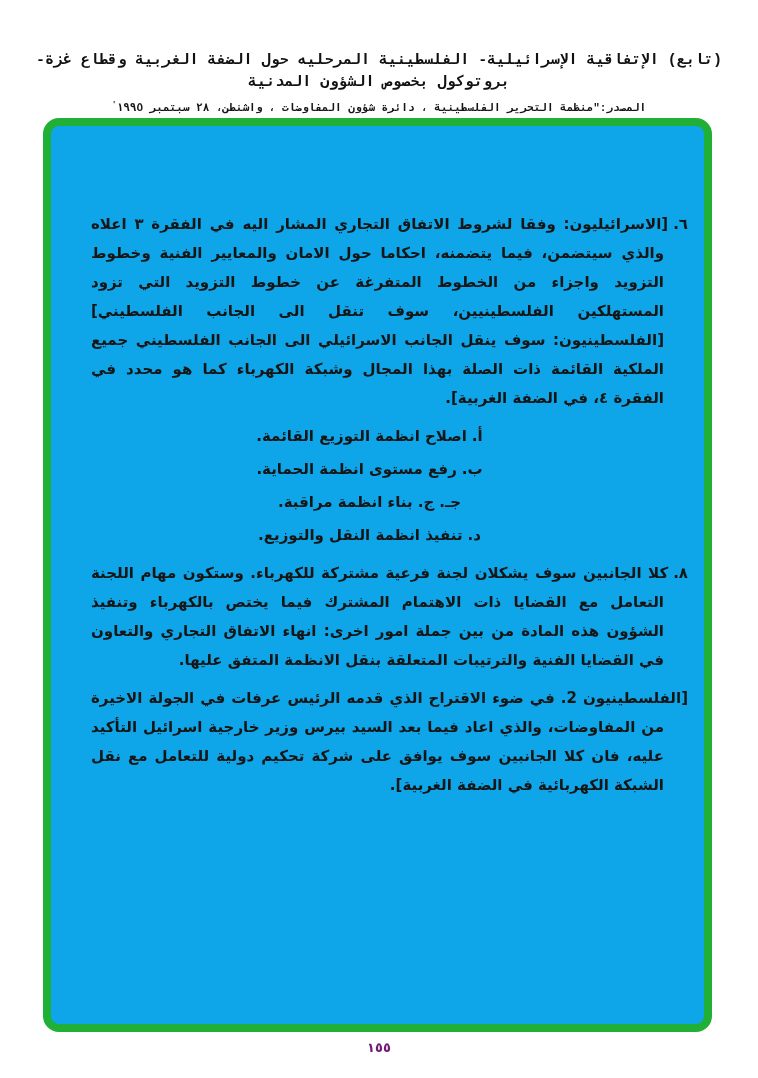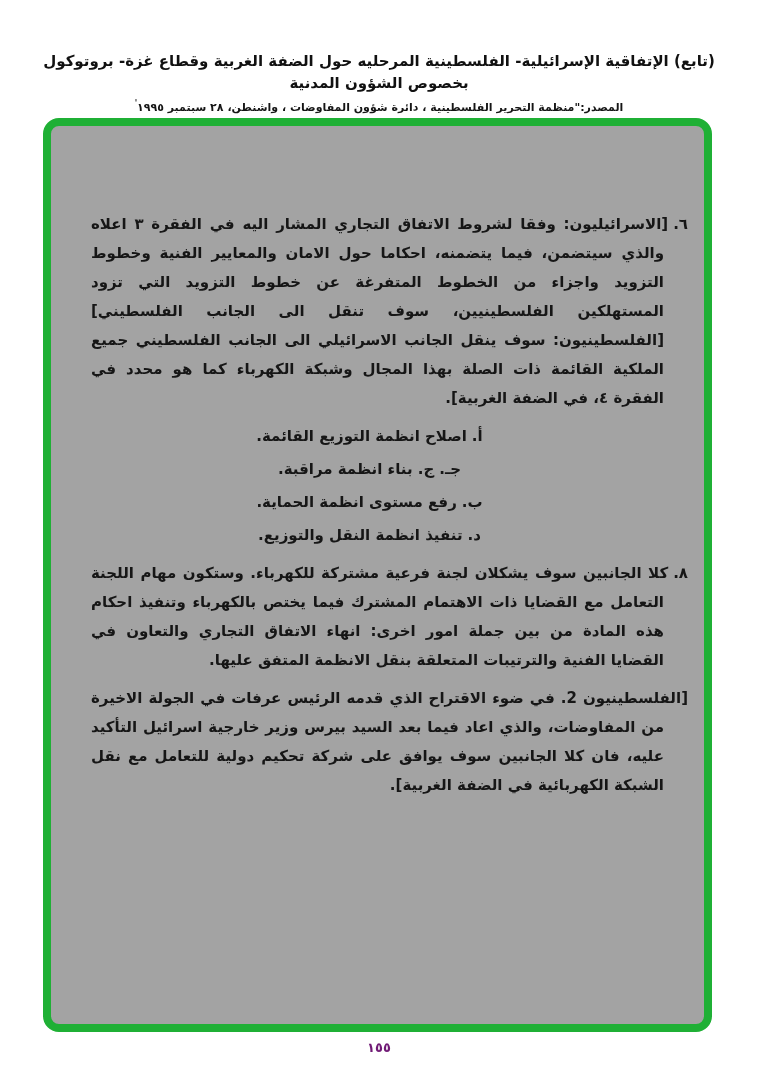--- a/index.html
+++ b/index.html
@@ -9,20 +9,21 @@
     background:#ffffff;
     font-family:"DejaVu Sans", sans-serif;
     color:#151515;
     overflow:hidden;
   }
   .header {
     position:absolute;
     top:50px; left:20px; right:20px;
     text-align:center;
     direction:rtl;
+    font-family:Liberation Mono, monospace;
   }
   .header-title {
     font-size:15px;
     font-weight:bold;
     line-height:22px;
     color:#111;
   }
   .header-source {
     margin-top:5px;
     font-size:11px;
@@ -32,21 +33,21 @@
   .fn-mark {
     font-size:8px;
     vertical-align:super;
   }
   .frame {
     position:absolute;
     left:43px; top:118px;
     width:669px; height:914px;
     border:8px solid #1fb035;
     border-radius:16px;
-    background:#a3a3a3;
+    background:#0ea5e9;
   }
   .content {
     direction:rtl;
     padding:84px 16px 0 40px;
     text-align:justify;
     font-size:15px;
     font-weight:bold;
     line-height:29px;
     color:#161616;
   }
@@ -86,32 +87,32 @@
     <p class="item">
       <span class="marker">٦.</span><span>[الاسرائيليون: وفقا لشروط الاتفاق التجاري المشار اليه في الفقرة ٣ اعلاه والذي سيتضمن، فيما يتضمنه، احكاما حول الامان والمعايير الفنية وخطوط التزويد واجزاء من الخطوط المتفرغة عن خطوط التزويد التي تزود المستهلكين الفلسطينيين، سوف تنقل الى الجانب الفلسطيني] [الفلسطينيون: سوف ينقل الجانب الاسرائيلي الى الجانب الفلسطيني جميع الملكية القائمة ذات الصلة بهذا المجال وشبكة الكهرباء كما هو محدد في الفقرة ٤، في الضفة الغربية].</span>
     </p>
 
 
     <div class="sub-list">
       <p class="sub-item">
         <span class="marker">أ.</span><span>اصلاح انظمة التوزيع القائمة.</span>
       </p>
       <p class="sub-item">
-        <span class="marker">جـ.</span><span>ج. بناء انظمة مراقبة.</span>
+        <span class="marker">ب.</span><span>رفع مستوى انظمة الحماية.</span>
       </p>
       <p class="sub-item">
-        <span class="marker">ب.</span><span>رفع مستوى انظمة الحماية.</span>
+        <span class="marker">جـ.</span><span>ج. بناء انظمة مراقبة.</span>
       </p>
       <p class="sub-item">
         <span class="marker">د.</span><span>تنفيذ انظمة النقل والتوزيع.</span>
       </p>
     </div>
 
     <p class="item">
-      <span class="marker">٨.</span><span>كلا الجانبين سوف يشكلان لجنة فرعية مشتركة للكهرباء. وستكون مهام اللجنة التعامل مع القضايا ذات الاهتمام المشترك فيما يختص بالكهرباء وتنفيذ احكام هذه المادة من بين جملة امور اخرى: انهاء الاتفاق التجاري والتعاون في القضايا الفنية والترتيبات المتعلقة بنقل الانظمة المتفق عليها.</span>
+      <span class="marker">٨.</span><span>كلا الجانبين سوف يشكلان لجنة فرعية مشتركة للكهرباء. وستكون مهام اللجنة التعامل مع القضايا ذات الاهتمام المشترك فيما يختص بالكهرباء وتنفيذ الشؤون هذه المادة من بين جملة امور اخرى: انهاء الاتفاق التجاري والتعاون في القضايا الفنية والترتيبات المتعلقة بنقل الانظمة المتفق عليها.</span>
     </p>
 
     <p class="item">
       <span>[الفلسطينيون 2. في ضوء الاقتراح الذي قدمه الرئيس عرفات في الجولة الاخيرة من المفاوضات، والذي اعاد فيما بعد السيد بيرس وزير خارجية اسرائيل التأكيد عليه، فان كلا الجانبين سوف يوافق على شركة تحكيم دولية للتعامل مع نقل الشبكة الكهربائية في الضفة الغربية].</span>
     </p>
 
   </div>
 </div>
 
 <div class="page-number">١٥٥</div>

